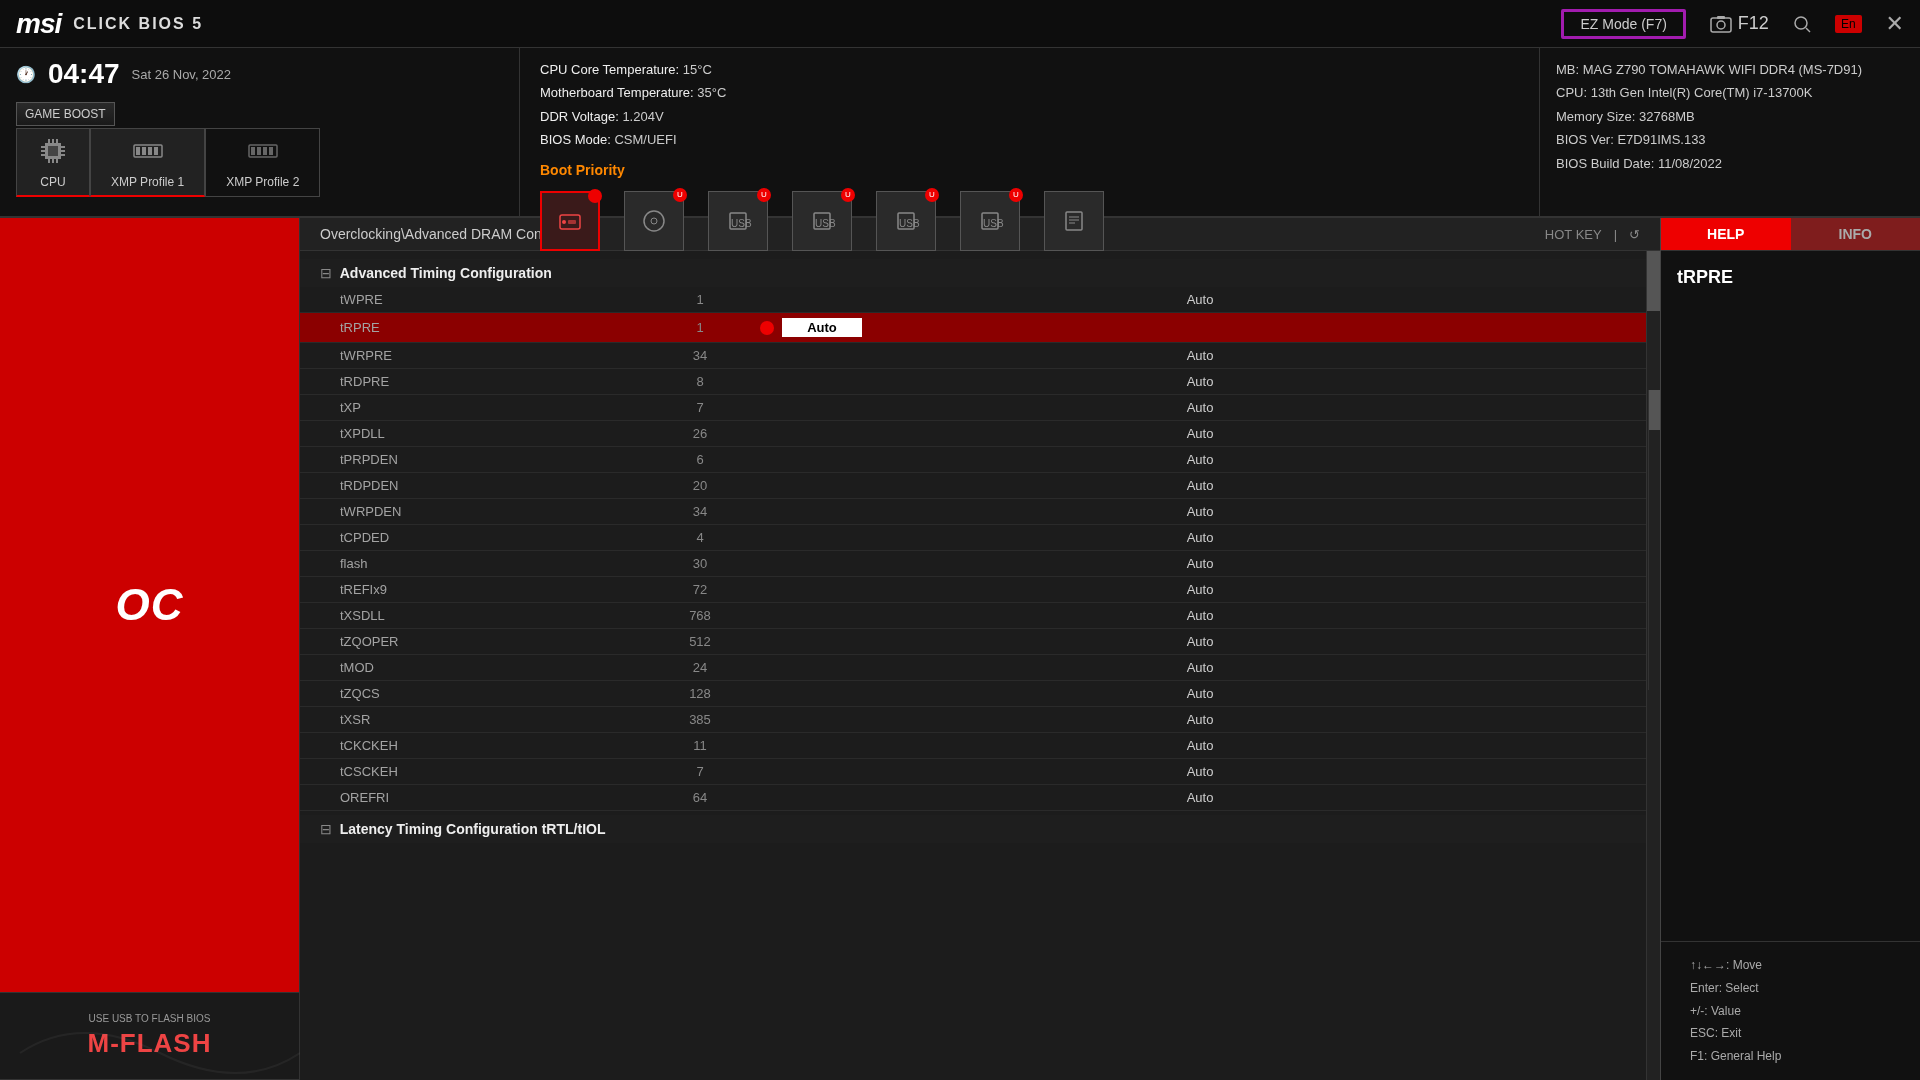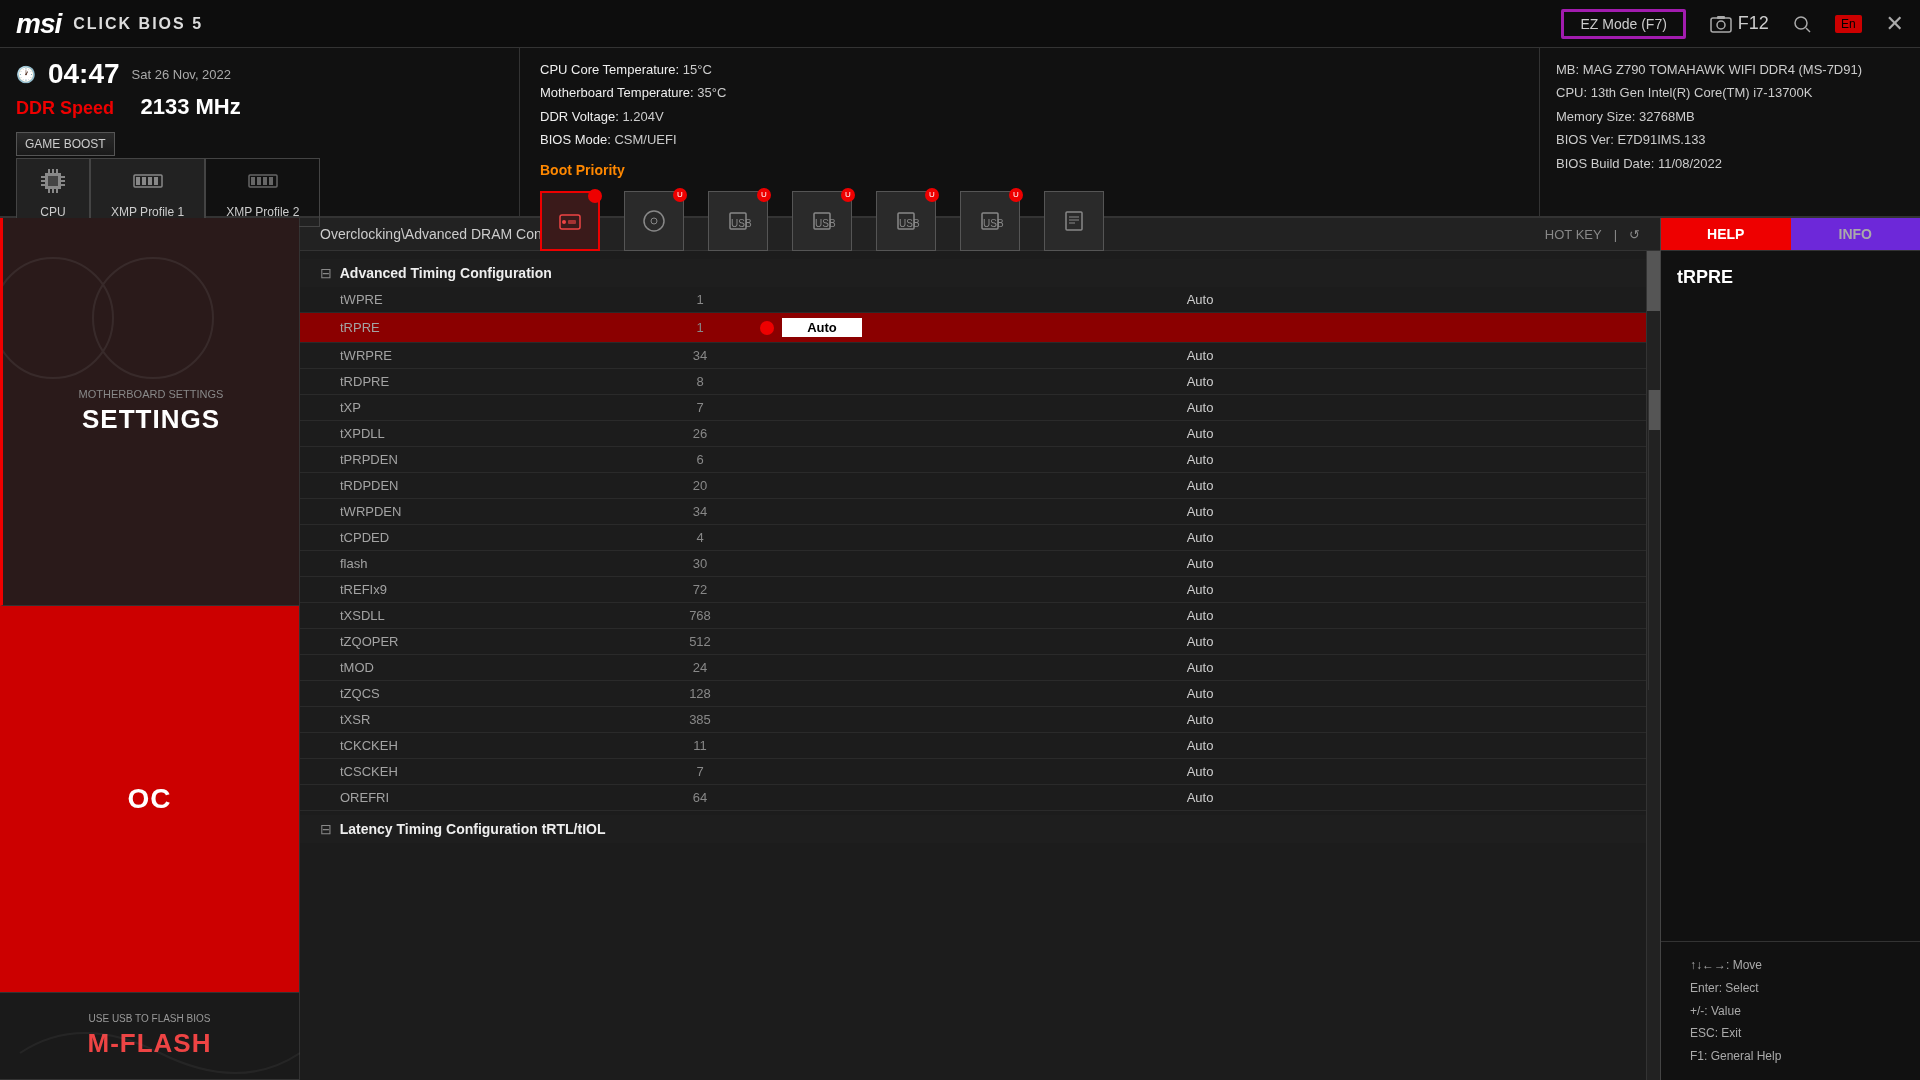--- a/index.html
+++ b/index.html
@@ -254,21 +254,22 @@
       font-weight: 700;
       color: #fff;
       text-transform: uppercase;
       letter-spacing: 1px;
     }
     .sidebar-item.oc-item {
       background: #c00;
     }
     .sidebar-item.oc-item .item-title {
       color: #fff;
-      font-size: 28px;
+      font-size: 44px;
+      font-style: italic;
     }
     .sidebar-item.mflash-item .item-subtitle {
       font-size: 10px;
       color: #999;
     }
     .sidebar-item.mflash-item .item-title {
       color: #e44;
     }
 
     
@@ -412,21 +413,21 @@
       display: flex;
     }
     .panel-tab {
       flex: 1;
       text-align: center;
       padding: 8px;
       font-size: 14px;
       font-weight: 700;
       cursor: pointer;
       color: #aaa;
-      background: #6d28d9;
+      background: #7f1d1d;
       border-bottom: 1px solid #333;
     }
     .panel-tab.active {
       background: #e00;
       color: #fff;
     }
     .help-content {
       flex: 1;
       padding: 16px;
       font-size: 14px;
@@ -481,24 +482,20 @@
 </div>
 
 <div id="info-bar">
 
   <div id="left-info">
     <div class="time-row">
       <span class="clock-icon">🕐</span>
       <span class="time-display">04:47</span>
       <span class="date-display">Sat 26 Nov, 2022</span>
     </div>
-    <div class="speed-row">
-      <span class="speed-label">DDR Speed</span>
-      <span class="speed-value">2133 MHz</span>
-    </div>
     <div style="margin-top:6px;">
       <div class="game-boost">GAME BOOST</div>
       <div class="boost-profiles">
         <div class="boost-profile active">
           <span class="icon">
             <svg width="32" height="32" viewBox="0 0 32 32" fill="none">
                 <rect x="8" y="8" width="16" height="16" fill="#888"></rect>
                 <rect x="11" y="11" width="10" height="10" fill="#444"></rect>
                 <line x1="12" y1="8" x2="12" y2="4" stroke="#888" stroke-width="2"></line>
                 <line x1="16" y1="8" x2="16" y2="4" stroke="#888" stroke-width="2"></line>
@@ -647,30 +644,20 @@
     <div>
       <span class="label">BIOS Build Date:</span>
       <span>11/08/2022</span>
     </div>
   </div>
 </div>
 
 <div id="main">
 
   <div id="sidebar">
-    <div class="sidebar-item active">
-      <div style="position:absolute;top:0;left:0;right:0;bottom:0;overflow:hidden;opacity:0.15;">
-        <svg width="300" height="200" viewBox="0 0 300 200">
-            <circle cx="50" cy="100" r="60" stroke="#888" stroke-width="2" fill="none"></circle>
-            <circle cx="150" cy="100" r="60" stroke="#888" stroke-width="2" fill="none"></circle>
-          </svg>
-      </div>
-      <div class="item-subtitle">Motherboard settings</div>
-      <div class="item-title">SETTINGS</div>
-    </div>
     <div class="sidebar-item oc-item">
       <div class="item-title">OC</div>
     </div>
     <div class="sidebar-item mflash-item" style="background:#1a1a1a;min-height:auto;flex:0;padding:20px 16px;">
       <div style="position:absolute;top:0;left:0;right:0;bottom:0;opacity:0.1;">
         <svg width="300" height="120" viewBox="0 0 300 120">
             <path d="M20 60 Q80 20 160 60 T300 60" stroke="#888" stroke-width="2" fill="none"></path>
           </svg>
       </div>
       <div class="item-subtitle">Use USB to flash BIOS</div>

